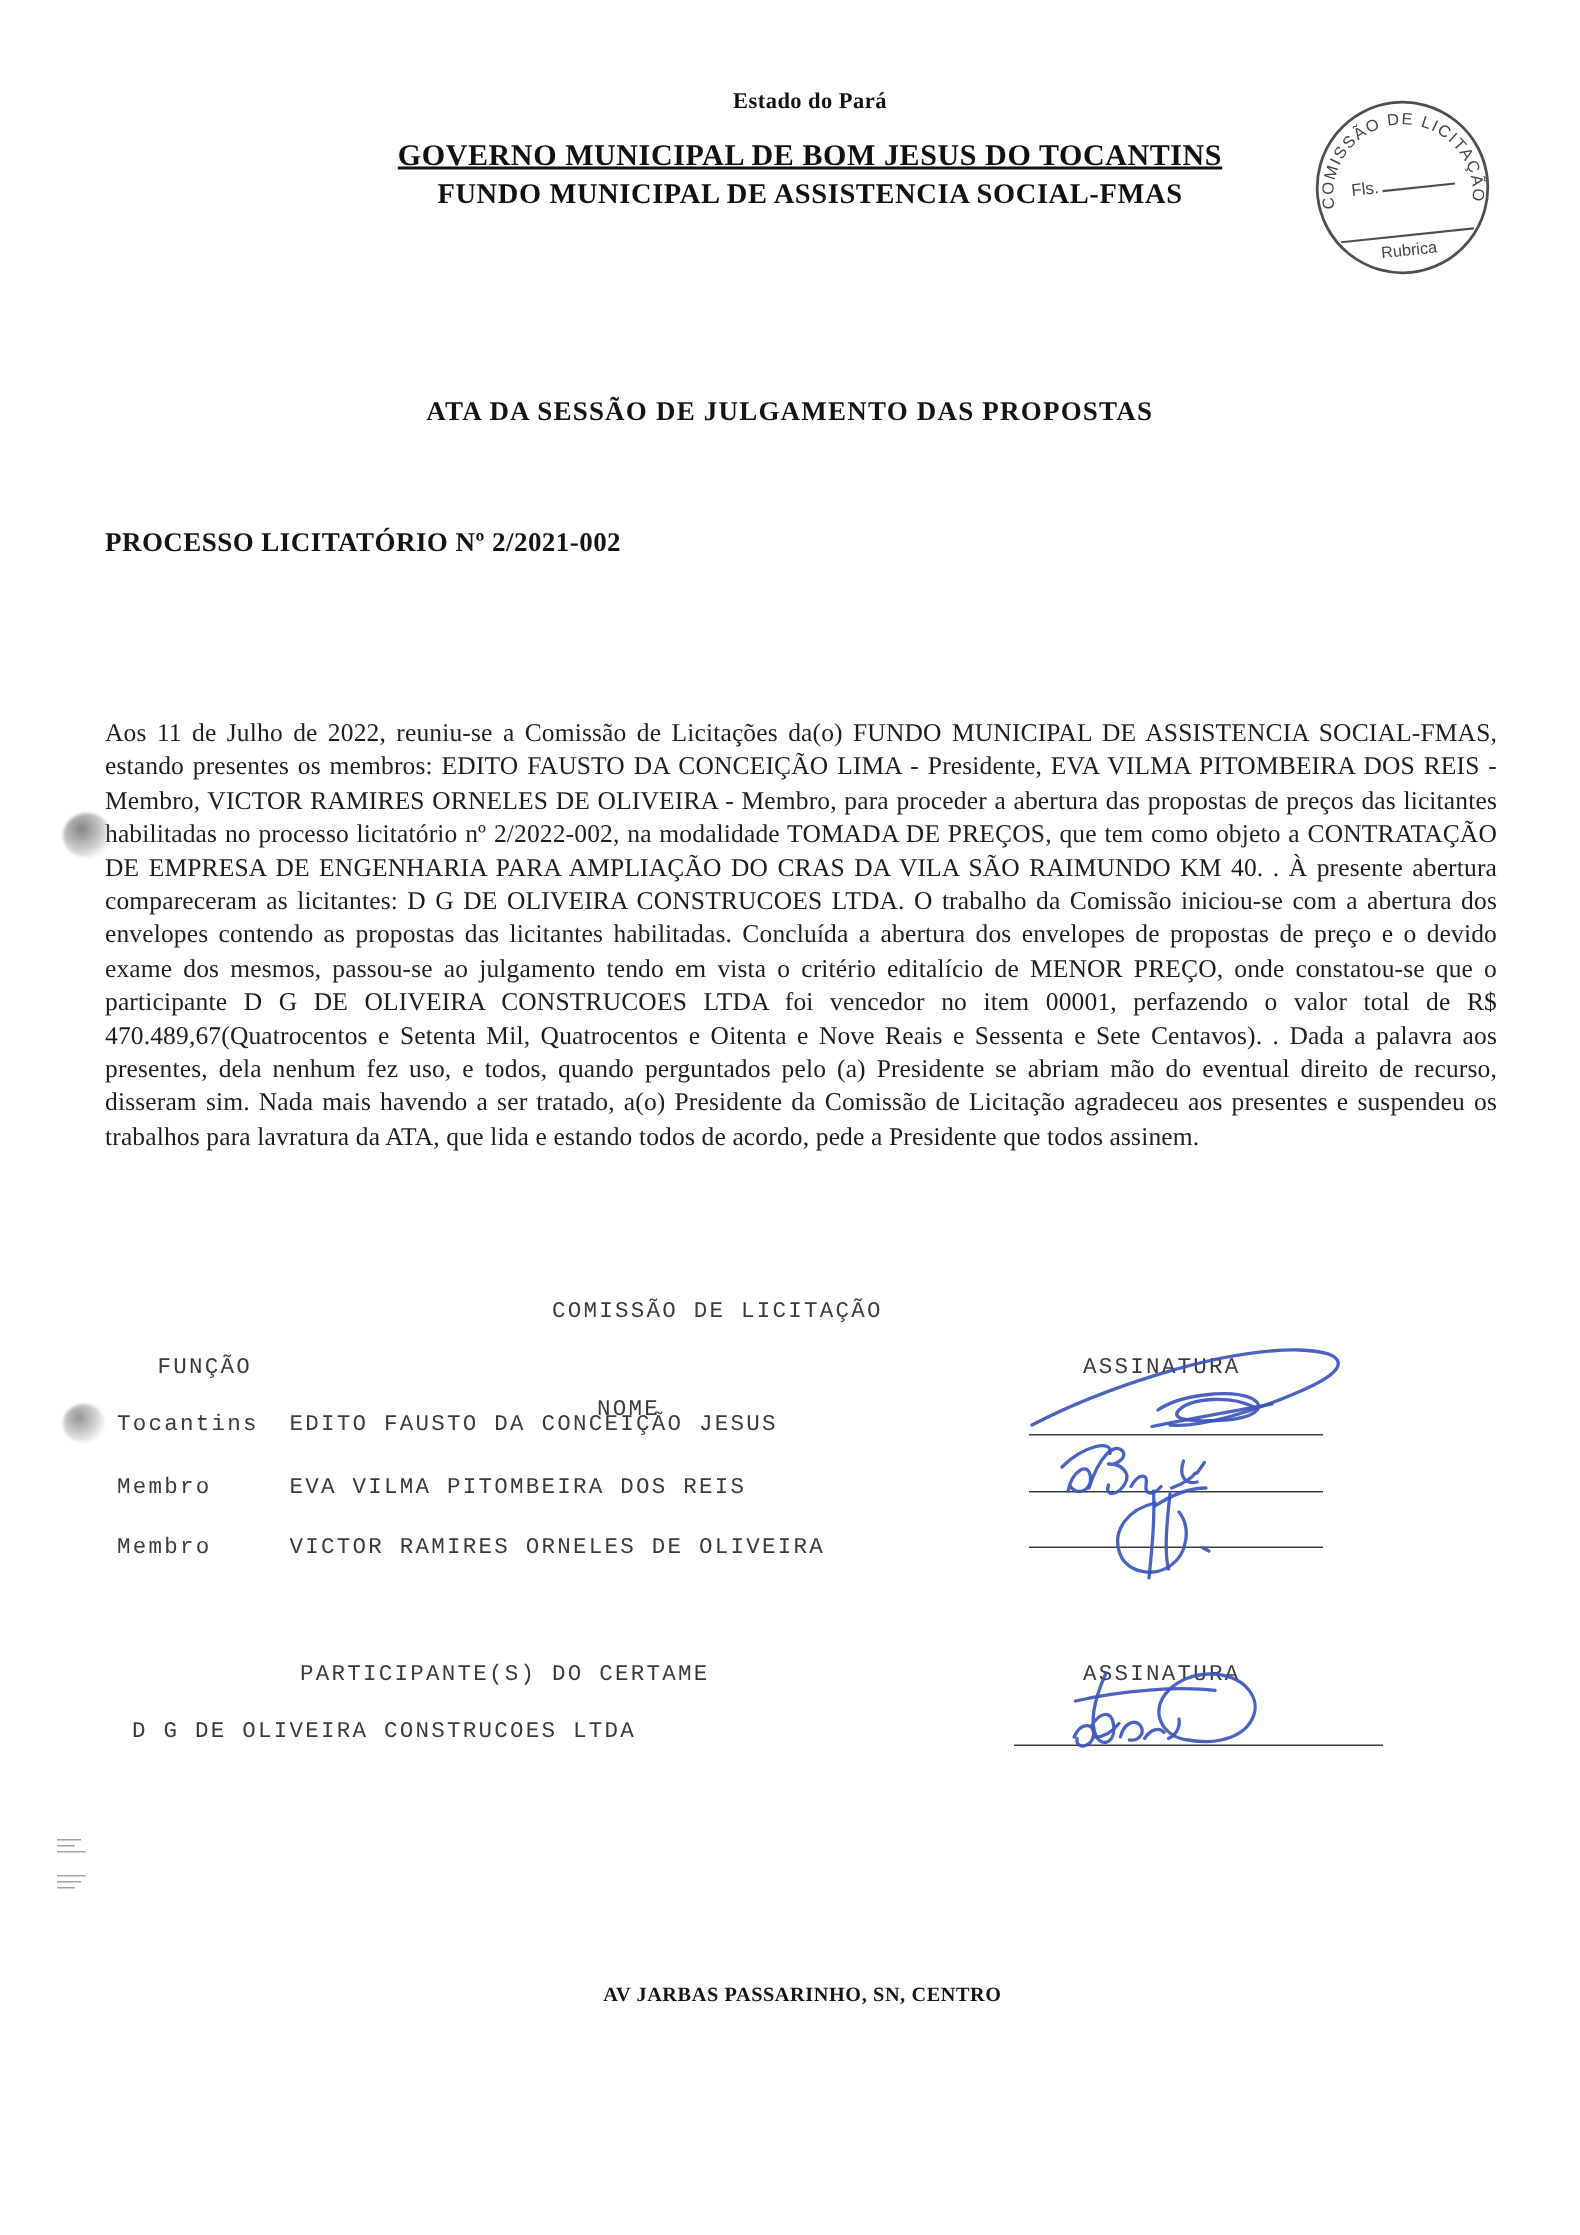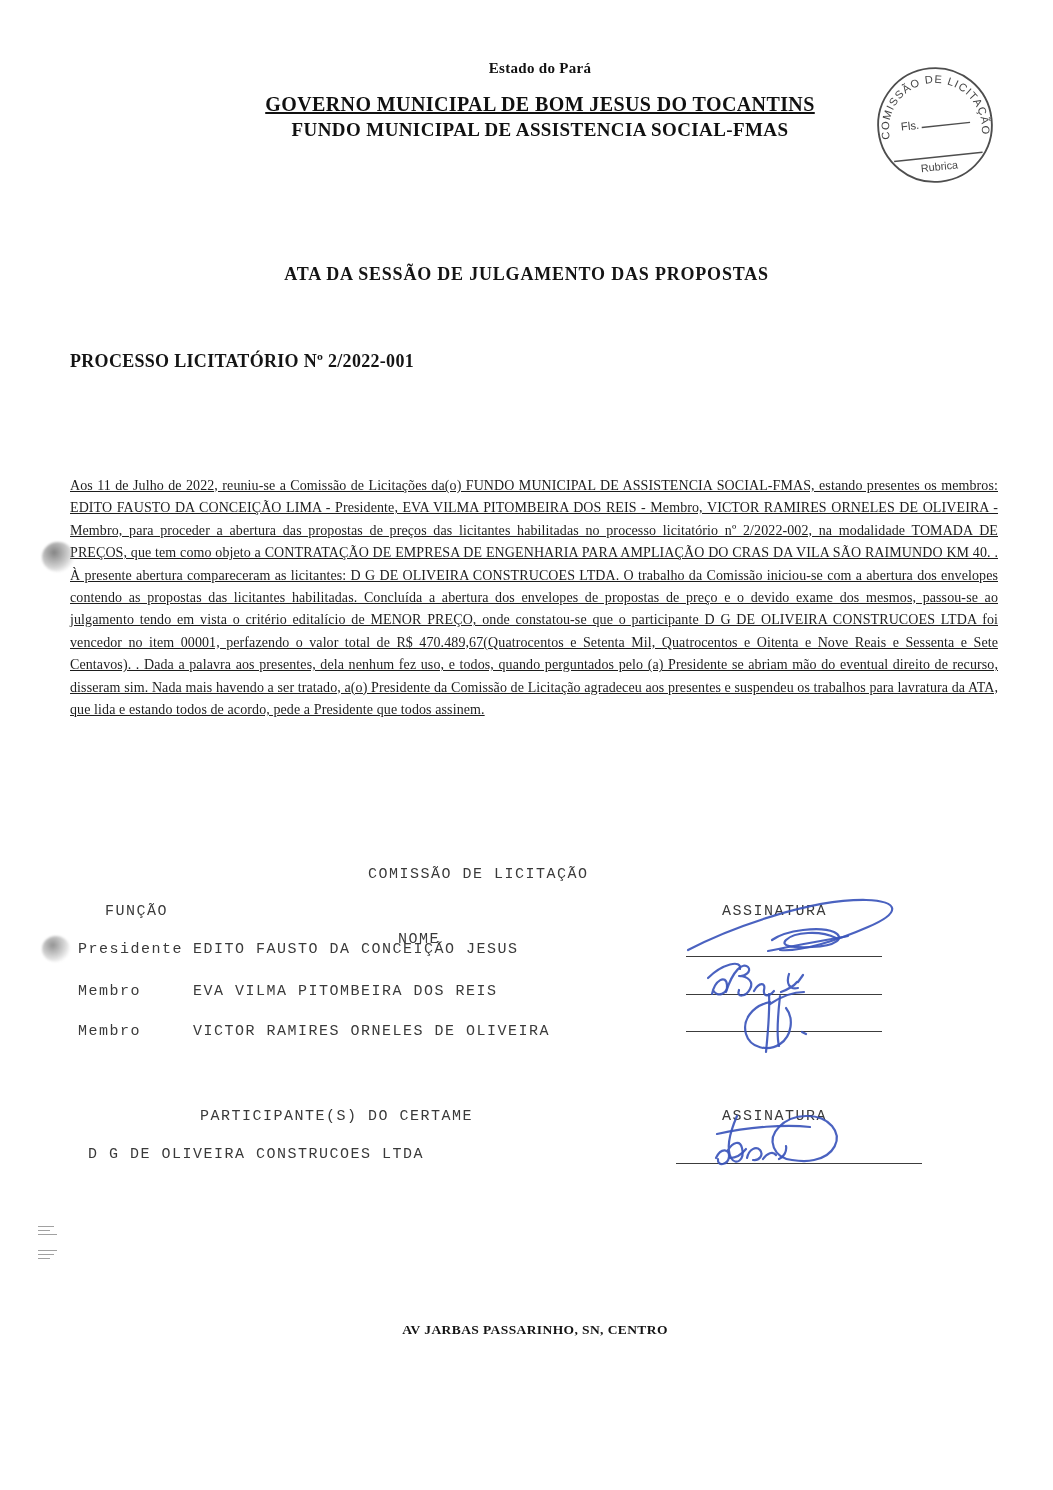--- a/index.html
+++ b/index.html
@@ -30,22 +30,22 @@
   .stamp{position:absolute;left:874px;top:64px;width:122px;height:122px;transform:rotate(-6deg);}
 
   
   .doc-title{position:absolute;left:0;top:264px;width:1053px;text-align:center;
     font-weight:bold;font-size:18px;letter-spacing:.8px;color:#141414;}
   .process-number{position:absolute;left:70px;top:351px;font-weight:bold;font-size:18px;
     letter-spacing:.3px;color:#141414;}
 
   
   .body-text{position:absolute;left:70px;top:461px;width:928px;
-    font-size:14px;line-height:22.4px;text-align:justify;text-align-last:left;
-    color:#1d1d1d;letter-spacing:.1px;text-decoration:underline;}
+    font-size:17px;line-height:22.4px;text-align:justify;text-align-last:left;
+    color:#1d1d1d;letter-spacing:.1px;}
 
   
   .mono{font-family:"Liberation Mono",monospace;letter-spacing:1.5px;color:#3a3a3a;
     font-size:15px;white-space:nowrap;position:absolute;}
   .commission-heading{left:368px;top:866px;}
   .col-funcao{left:105px;top:903px;}
   .col-nome{left:398px;top:903px;margin-top:28px;}
   .col-assinatura{left:722px;top:903px;}
   .row1-funcao{left:78px;top:941px;}
   .row1-nome{left:193px;top:941px;}
@@ -103,30 +103,30 @@
         <textPath href="#ring" startOffset="2" textLength="156" lengthAdjust="spacingAndGlyphs">COMISSÃO DE LICITAÇÃO</textPath>
       </text>
       <text x="26" y="61" font-family="Liberation Sans, sans-serif" font-size="11" fill="#2f2f2f" opacity=".9">Fls.</text>
       <line x1="46" y1="60" x2="93" y2="60" stroke="#2f2f2f" stroke-width="1.4" opacity=".85"></line>
       <line x1="16" y1="90" x2="102" y2="90" stroke="#2f2f2f" stroke-width="1.4" opacity=".85"></line>
       <text x="59" y="103" text-anchor="middle" font-family="Liberation Sans, sans-serif" font-size="10.5" fill="#2f2f2f" opacity=".9">Rubrica</text>
     </svg>
   </div>
 
   <div class="doc-title">ATA DA SESSÃO DE JULGAMENTO DAS PROPOSTAS</div>
-  <div class="process-number">PROCESSO LICITATÓRIO Nº 2/2022-001</div>
+  <div class="process-number">PROCESSO LICITATÓRIO Nº 2/2021-002</div>
 
   <p class="body-text">Aos 11 de Julho de 2022,  reuniu-se a Comissão de Licitações da(o) FUNDO MUNICIPAL DE ASSISTENCIA SOCIAL-FMAS, estando presentes os membros: EDITO FAUSTO DA CONCEIÇÃO LIMA - Presidente, EVA VILMA PITOMBEIRA DOS REIS - Membro, VICTOR RAMIRES ORNELES DE OLIVEIRA - Membro, para proceder a abertura das propostas de preços das licitantes habilitadas no  processo licitatório  nº 2/2022-002, na modalidade TOMADA DE PREÇOS, que tem como objeto a CONTRATAÇÃO DE EMPRESA DE ENGENHARIA PARA AMPLIAÇÃO DO CRAS DA VILA SÃO RAIMUNDO KM 40. . À presente abertura compareceram as licitantes: D G DE OLIVEIRA CONSTRUCOES LTDA. O trabalho da Comissão iniciou-se com a abertura dos envelopes contendo as propostas das licitantes habilitadas.  Concluída a abertura dos envelopes de propostas de preço e o devido exame dos mesmos, passou-se ao julgamento tendo em vista o critério editalício de MENOR PREÇO, onde constatou-se que o participante D G DE OLIVEIRA CONSTRUCOES LTDA foi vencedor no item 00001, perfazendo o valor total de R$ 470.489,67(Quatrocentos e Setenta Mil, Quatrocentos e Oitenta e Nove Reais e Sessenta e Sete Centavos).  .  Dada a palavra aos presentes, dela nenhum fez uso, e todos, quando perguntados pelo (a) Presidente se abriam mão do eventual direito de recurso, disseram sim. Nada mais havendo a ser tratado, a(o) Presidente da Comissão de Licitação agradeceu aos presentes e suspendeu os trabalhos para lavratura da ATA, que lida e estando todos de acordo, pede a Presidente que todos assinem.</p>
 
   <div class="mono commission-heading">COMISSÃO DE LICITAÇÃO</div>
   <div class="mono col-funcao">FUNÇÃO</div>
   <div class="mono col-nome">NOME</div>
   <div class="mono col-assinatura">ASSINATURA</div>
 
-  <div class="mono row1-funcao">Presidente</div>
+  <div class="mono row1-funcao">Tocantins</div>
   <div class="mono row1-nome">EDITO FAUSTO DA CONCEIÇÃO JESUS</div>
   <div class="mono row2-funcao">Membro</div>
   <div class="mono row2-nome">EVA VILMA PITOMBEIRA DOS REIS</div>
   <div class="mono row3-funcao">Membro</div>
   <div class="mono row3-nome">VICTOR RAMIRES ORNELES DE OLIVEIRA</div>
 
   <div class="sig-line sig-line-1"></div>
   <div class="sig-line sig-line-2"></div>
   <div class="sig-line sig-line-3"></div>
 

